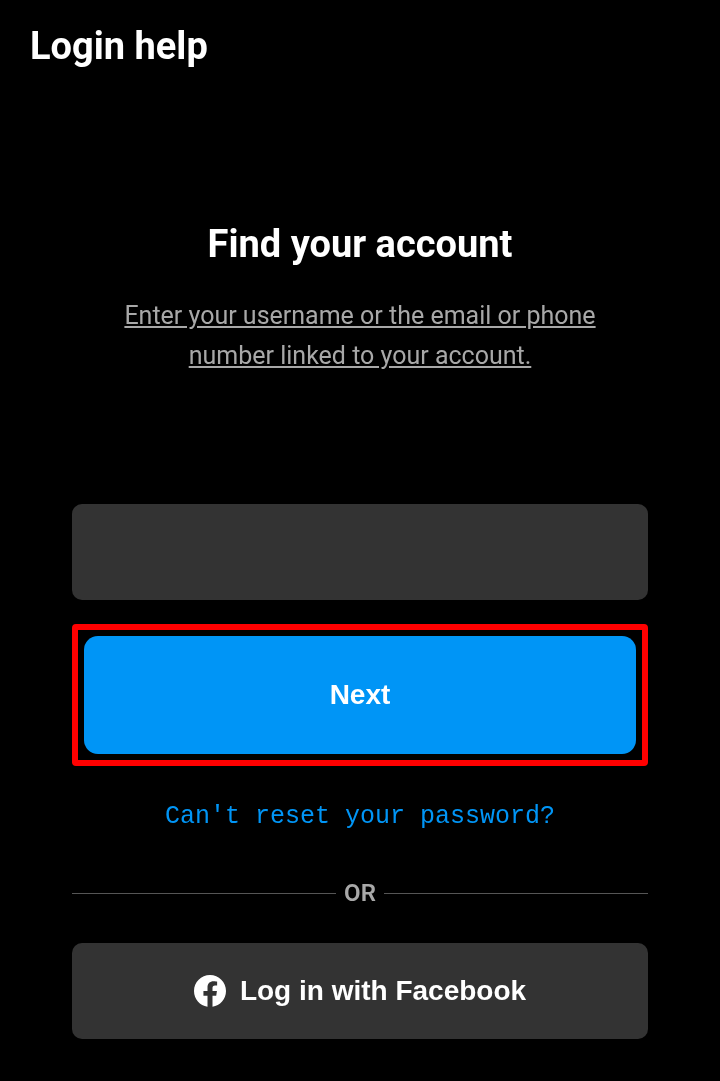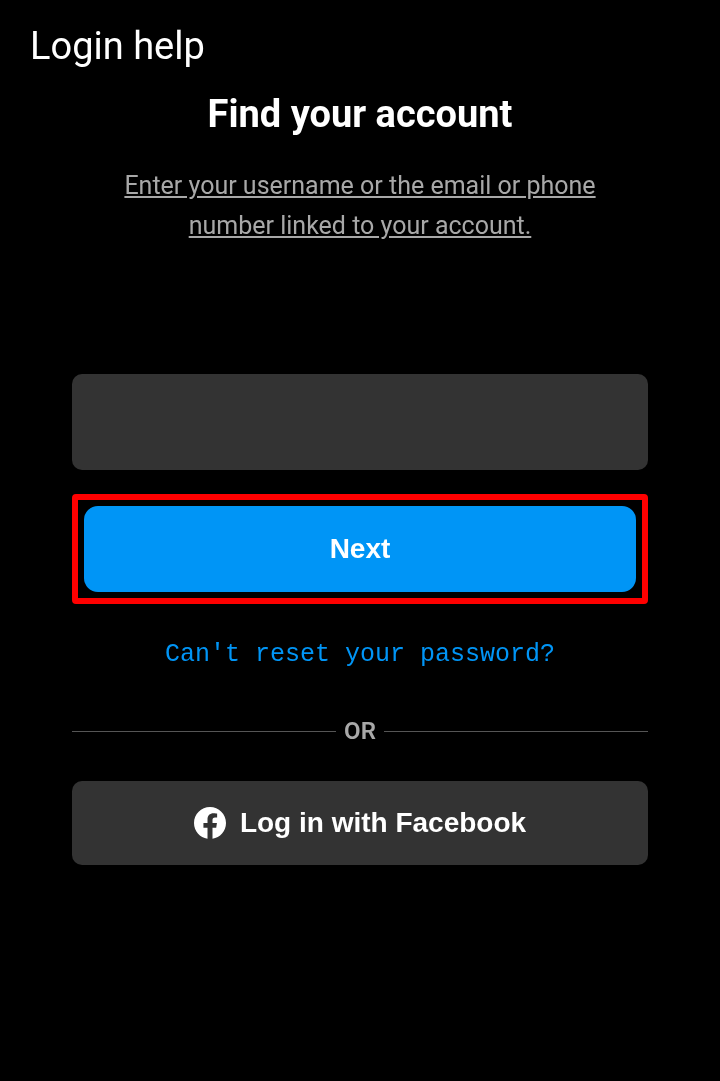--- a/index.html
+++ b/index.html
@@ -13,24 +13,25 @@
       background: #000;
       font-family: -apple-system, BlinkMacSystemFont, "Segoe UI", Roboto, Helvetica, Arial, sans-serif;
       overflow: hidden;
     }
     .header {
       padding: 24px 30px;
     }
     .header-title {
       color: #fff;
       font-size: 38px;
-      font-weight: 400;
+      font-weight: 700;
     }
     .content {
       padding: 0 72px;
+      margin-top: 130px;
       text-align: center;
     }
     .main-heading {
       color: #fff;
       font-size: 38px;
       font-weight: 700;
       margin-bottom: 30px;
     }
     .subtitle {
       color: #a8a8a8;
@@ -51,21 +52,21 @@
       padding: 0 20px;
     }
     .highlight-box {
       border: 6px solid #ff0000;
       border-radius: 4px;
       padding: 6px;
       margin-top: 24px;
     }
     .next-button {
       width: 100%;
-      height: 86px;
+      height: 118px;
       background: #0095f6;
       border: none;
       border-radius: 14px;
       color: #fff;
       font-size: 28px;
       font-weight: 600;
       cursor: pointer;
     }
     .reset-link {
       display: block;
@@ -87,21 +88,21 @@
       height: 1px;
       background: #555;
     }
     .divider-text {
       color: #a8a8a8;
       font-size: 24px;
       font-weight: 600;
     }
     .facebook-button {
       width: 100%;
-      height: 84px;
+      height: 96px;
       background: #333333;
       border: none;
       border-radius: 10px;
       color: #fff;
       font-size: 28px;
       font-weight: 700;
       margin-top: 36px;
       display: flex;
       align-items: center;
       justify-content: center;

